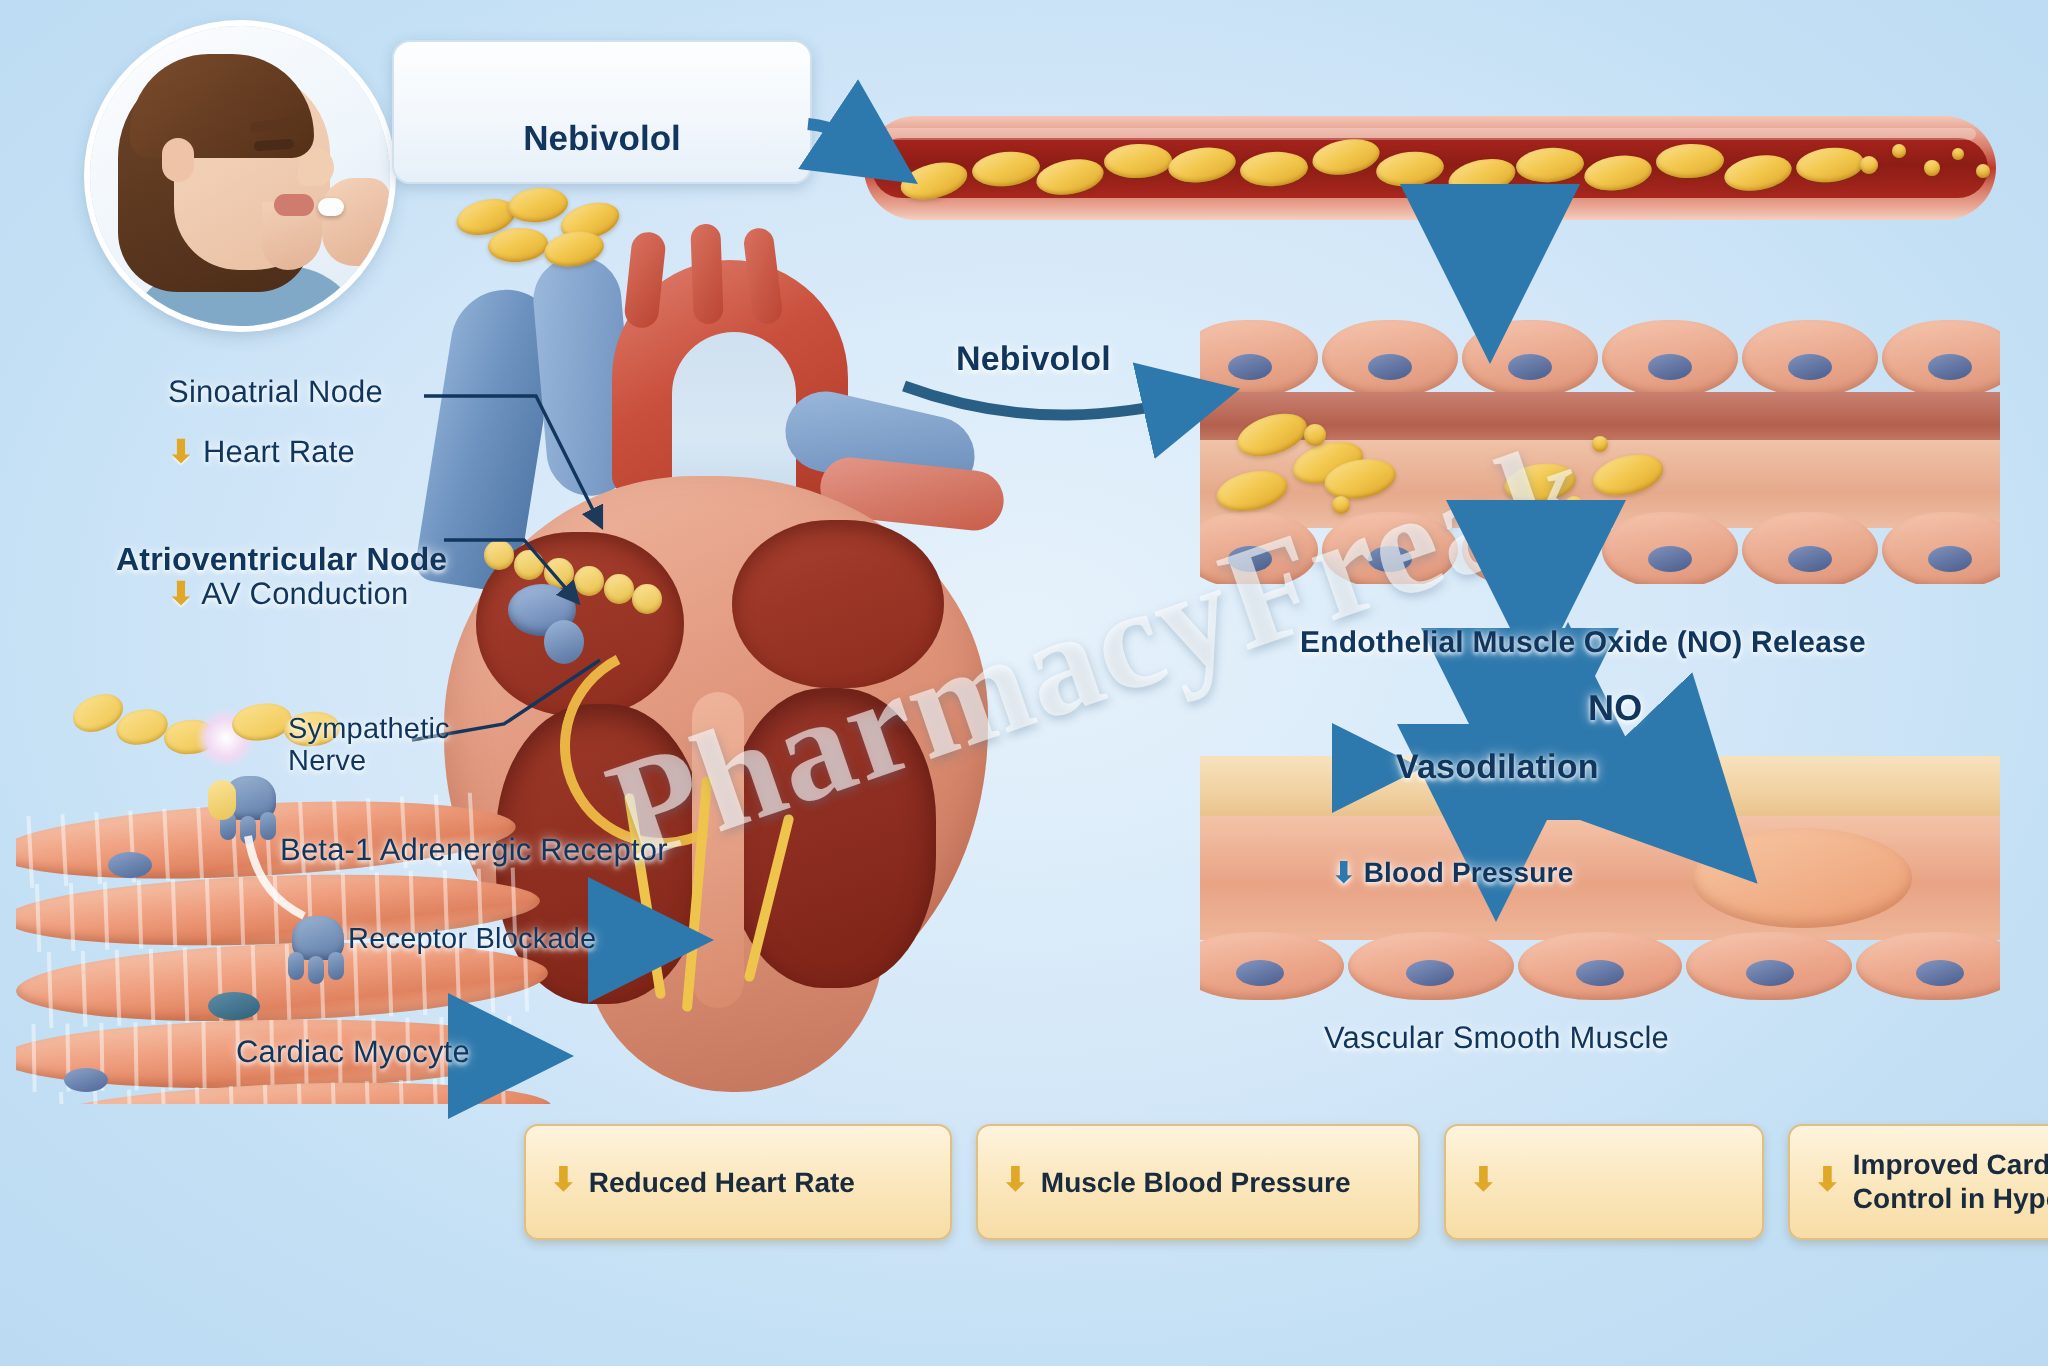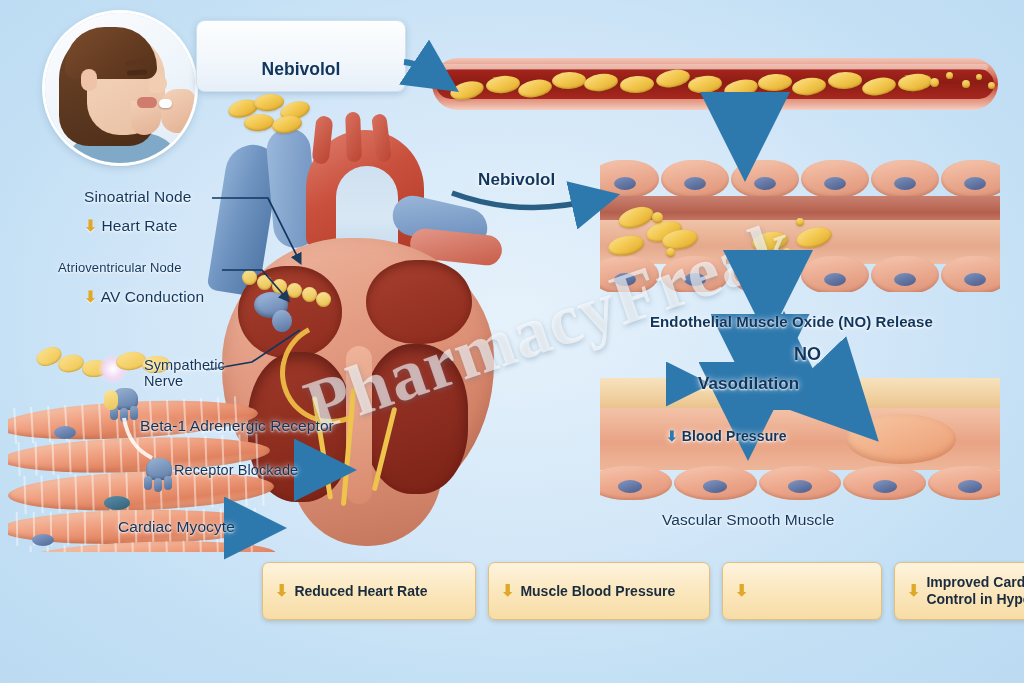--- a/index.html
+++ b/index.html
@@ -500,21 +500,21 @@
 
 
   <div class="lbl" style="left:478px;top:170px;font-size:17px;">Nebivolol</div>
 
   <div class="lbl" style="left:84px;top:188px;font-size:15.5px;font-weight:400;">Sinoatrial Node</div>
   <div class="lbl" style="left:84px;top:217px;font-size:15.5px;font-weight:400;">
     <span class="arrowGlyph">⬇</span>
     <span>Heart Rate</span>
   </div>
 
-  <div class="lbl" style="left:58px;top:260px;font-size:13px;font-weight:400;">Atrioventricular Node</div>
+  <div class="lbl" style="left:58px;top:272px;font-size:16px;font-weight:700;">Atrioventricular Node</div>
   <div class="lbl" style="left:84px;top:288px;font-size:15.5px;font-weight:400;">
     <span class="arrowGlyph">⬇</span>
     <span>AV Conduction</span>
   </div>
 
   <div class="lbl" style="left:144px;top:357px;font-size:14.5px;font-weight:400;line-height:1.12;">
     <span style="display:block;">Sympathetic</span>
     <span style="display:block;">Nerve</span>
   </div>
 

